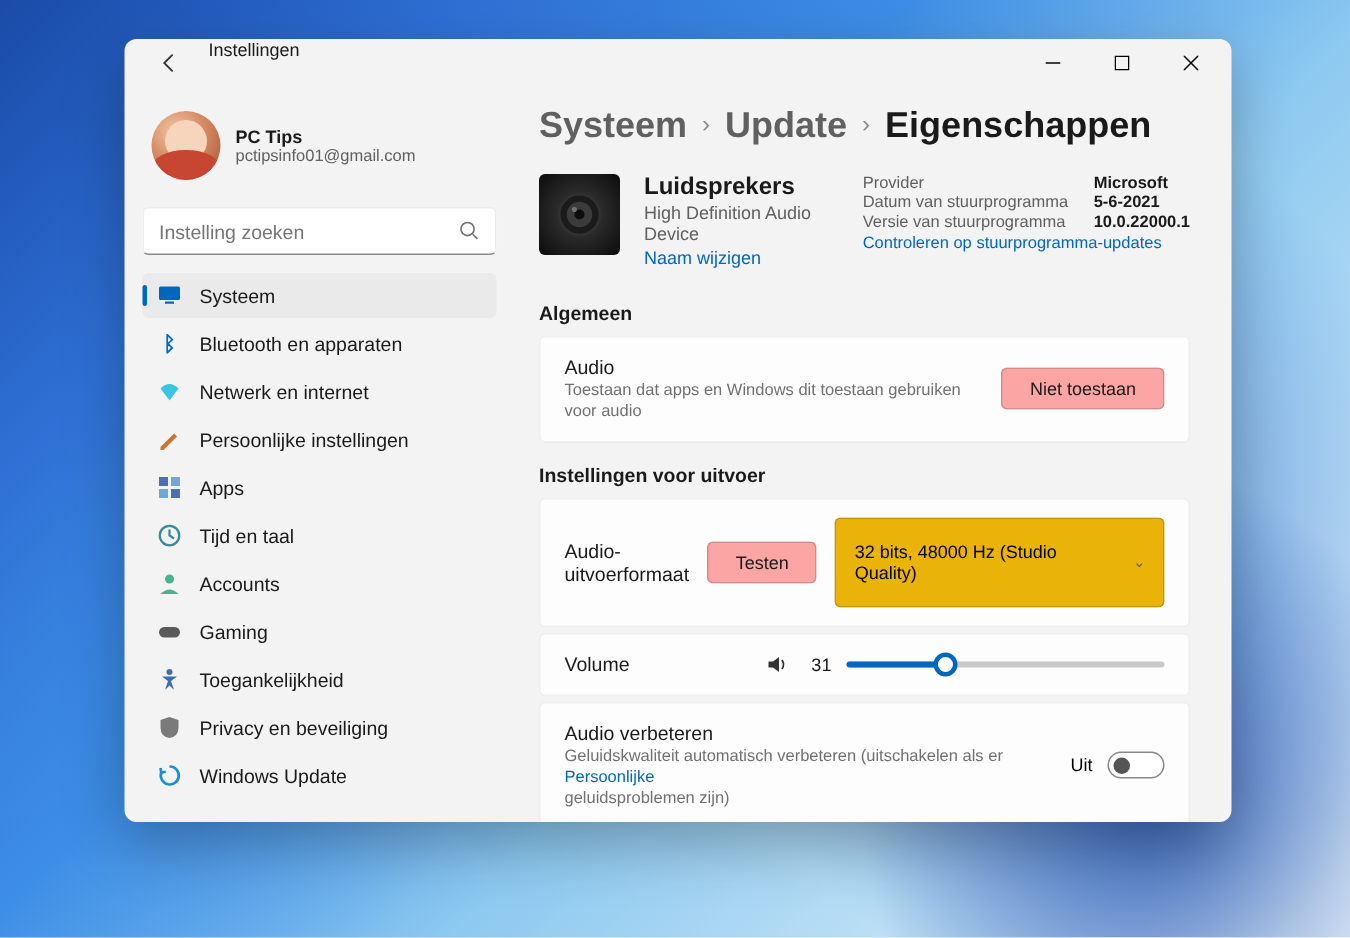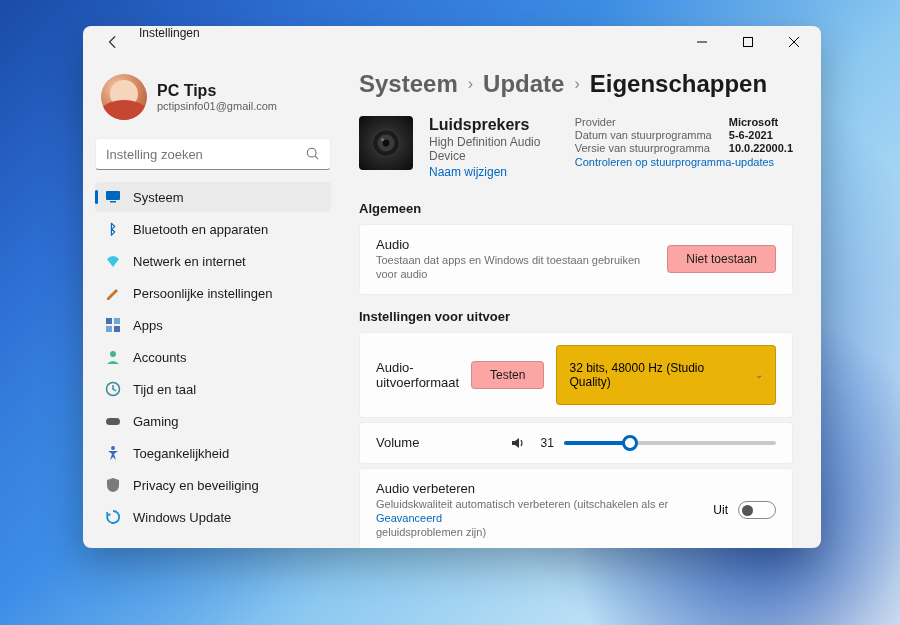--- a/index.html
+++ b/index.html
@@ -43,21 +43,21 @@
   position: relative; overflow: hidden;
 }
 .avatar::before {
   content: ""; position: absolute; width: 28px; height: 28px; border-radius: 50%;
   background: #f7d5bc; top: 6px;
 }
 .avatar::after {
   content: ""; position: absolute; width: 46px; height: 24px;
   background: #c74632; bottom: -4px; border-radius: 50% 50% 0 0;
 }
-.user-name { font-size: 16px; font-weight: 600; color: #1a1a1a; }
+.user-name { font-size: 12px; font-weight: 600; color: #1a1a1a; }
 .user-email { font-size: 11px; color: #606060; }
 
 .search-box {
   display: flex; align-items: center; background: #fff;
   border: 1px solid rgba(0,0,0,0.07); border-bottom: 1.5px solid #888;
   border-radius: 4px; height: 32px; padding: 0 10px; margin-bottom: 8px;
 }
 .search-box input {
   flex: 1; border: none; outline: none; background: transparent; font-size: 13px; color: #333;
 }
@@ -232,34 +232,34 @@
                 <rect x="9" y="1" width="6" height="6" fill="#6fa8d6"></rect>
                 <rect x="1" y="9" width="6" height="6" fill="#6fa8d6"></rect>
                 <rect x="9" y="9" width="6" height="6" fill="#4a6fb5"></rect>
               </svg>
             </span>
             <span>Apps</span>
           </li>
           <li class="nav-item">
             <span class="nav-icon">
               <svg width="16" height="16" viewBox="0 0 16 16">
+                <circle cx="8" cy="8" r="6.5" fill="none" stroke="#3a8a9e" stroke-width="1.5"></circle>
+                <path d="M8 4 L8 8 L11 10" stroke="#3a8a9e" stroke-width="1.5" fill="none"></path>
+              </svg>
+            </span>
+            <span>Tijd en taal</span>
+          </li>
+          <li class="nav-item">
+            <span class="nav-icon">
+              <svg width="16" height="16" viewBox="0 0 16 16">
                 <circle cx="8" cy="5" r="3" fill="#46b58c"></circle>
                 <path d="M2 15 Q8 9 14 15 Z" fill="#46b58c"></path>
               </svg>
             </span>
             <span>Accounts</span>
-          </li>
-          <li class="nav-item">
-            <span class="nav-icon">
-              <svg width="16" height="16" viewBox="0 0 16 16">
-                <circle cx="8" cy="8" r="6.5" fill="none" stroke="#3a8a9e" stroke-width="1.5"></circle>
-                <path d="M8 4 L8 8 L11 10" stroke="#3a8a9e" stroke-width="1.5" fill="none"></path>
-              </svg>
-            </span>
-            <span>Tijd en taal</span>
           </li>
           <li class="nav-item">
             <span class="nav-icon">
               <svg width="16" height="16" viewBox="0 0 16 16">
                 <rect x="1" y="5" width="14" height="7" rx="3.5" fill="#5a5a5a"></rect>
               </svg>
             </span>
             <span>Gaming</span>
           </li>
           <li class="nav-item">
@@ -367,21 +367,21 @@
             <div class="slider-fill" id="vol-fill" style="width: 31%;"></div>
             <div class="slider-thumb" id="vol-thumb" style="left: 31%;"></div>
           </div>
         </div>
       </div>
 
       <div class="setting-card">
         <div class="setting-text">
           <div class="setting-label">Audio verbeteren</div>
           <div class="setting-desc">
-            <span>Geluidskwaliteit automatisch verbeteren (uitschakelen als er </span><span class="inline-link">Geavanceerd</span>
+            <span>Geluidskwaliteit automatisch verbeteren (uitschakelen als er </span><span class="inline-link">Persoonlijke</span>
             <br><span>geluidsproblemen zijn)</span>
           </div>
         </div>
         <div class="toggle-group">
           <span class="toggle-label">Uit</span>
           <div class="toggle">
               <div class="toggle-knob"></div>
             </div>
         </div>
       </div>

